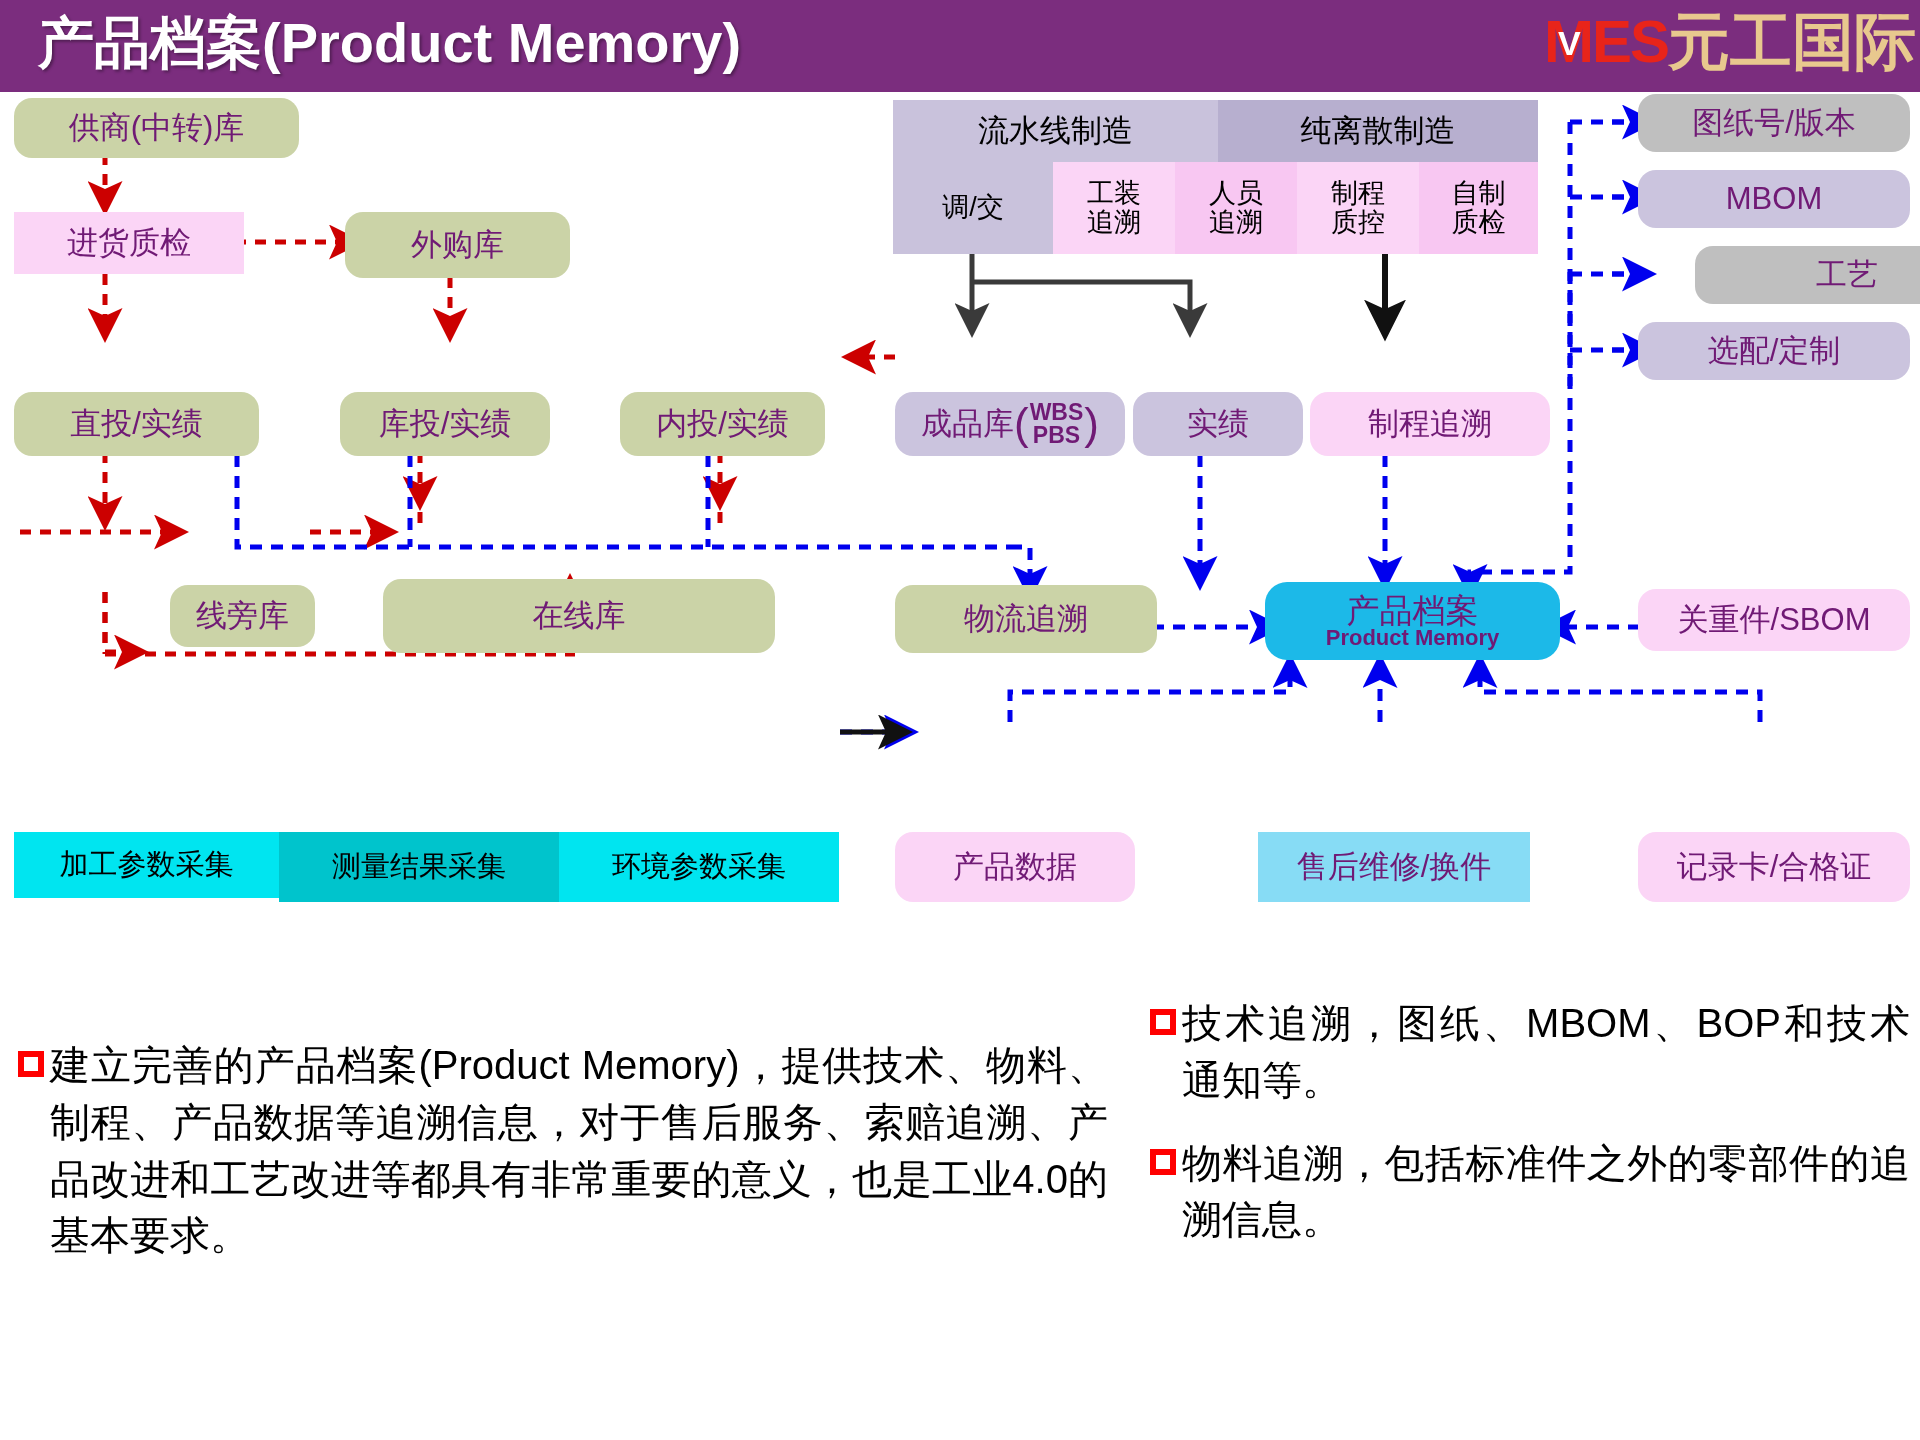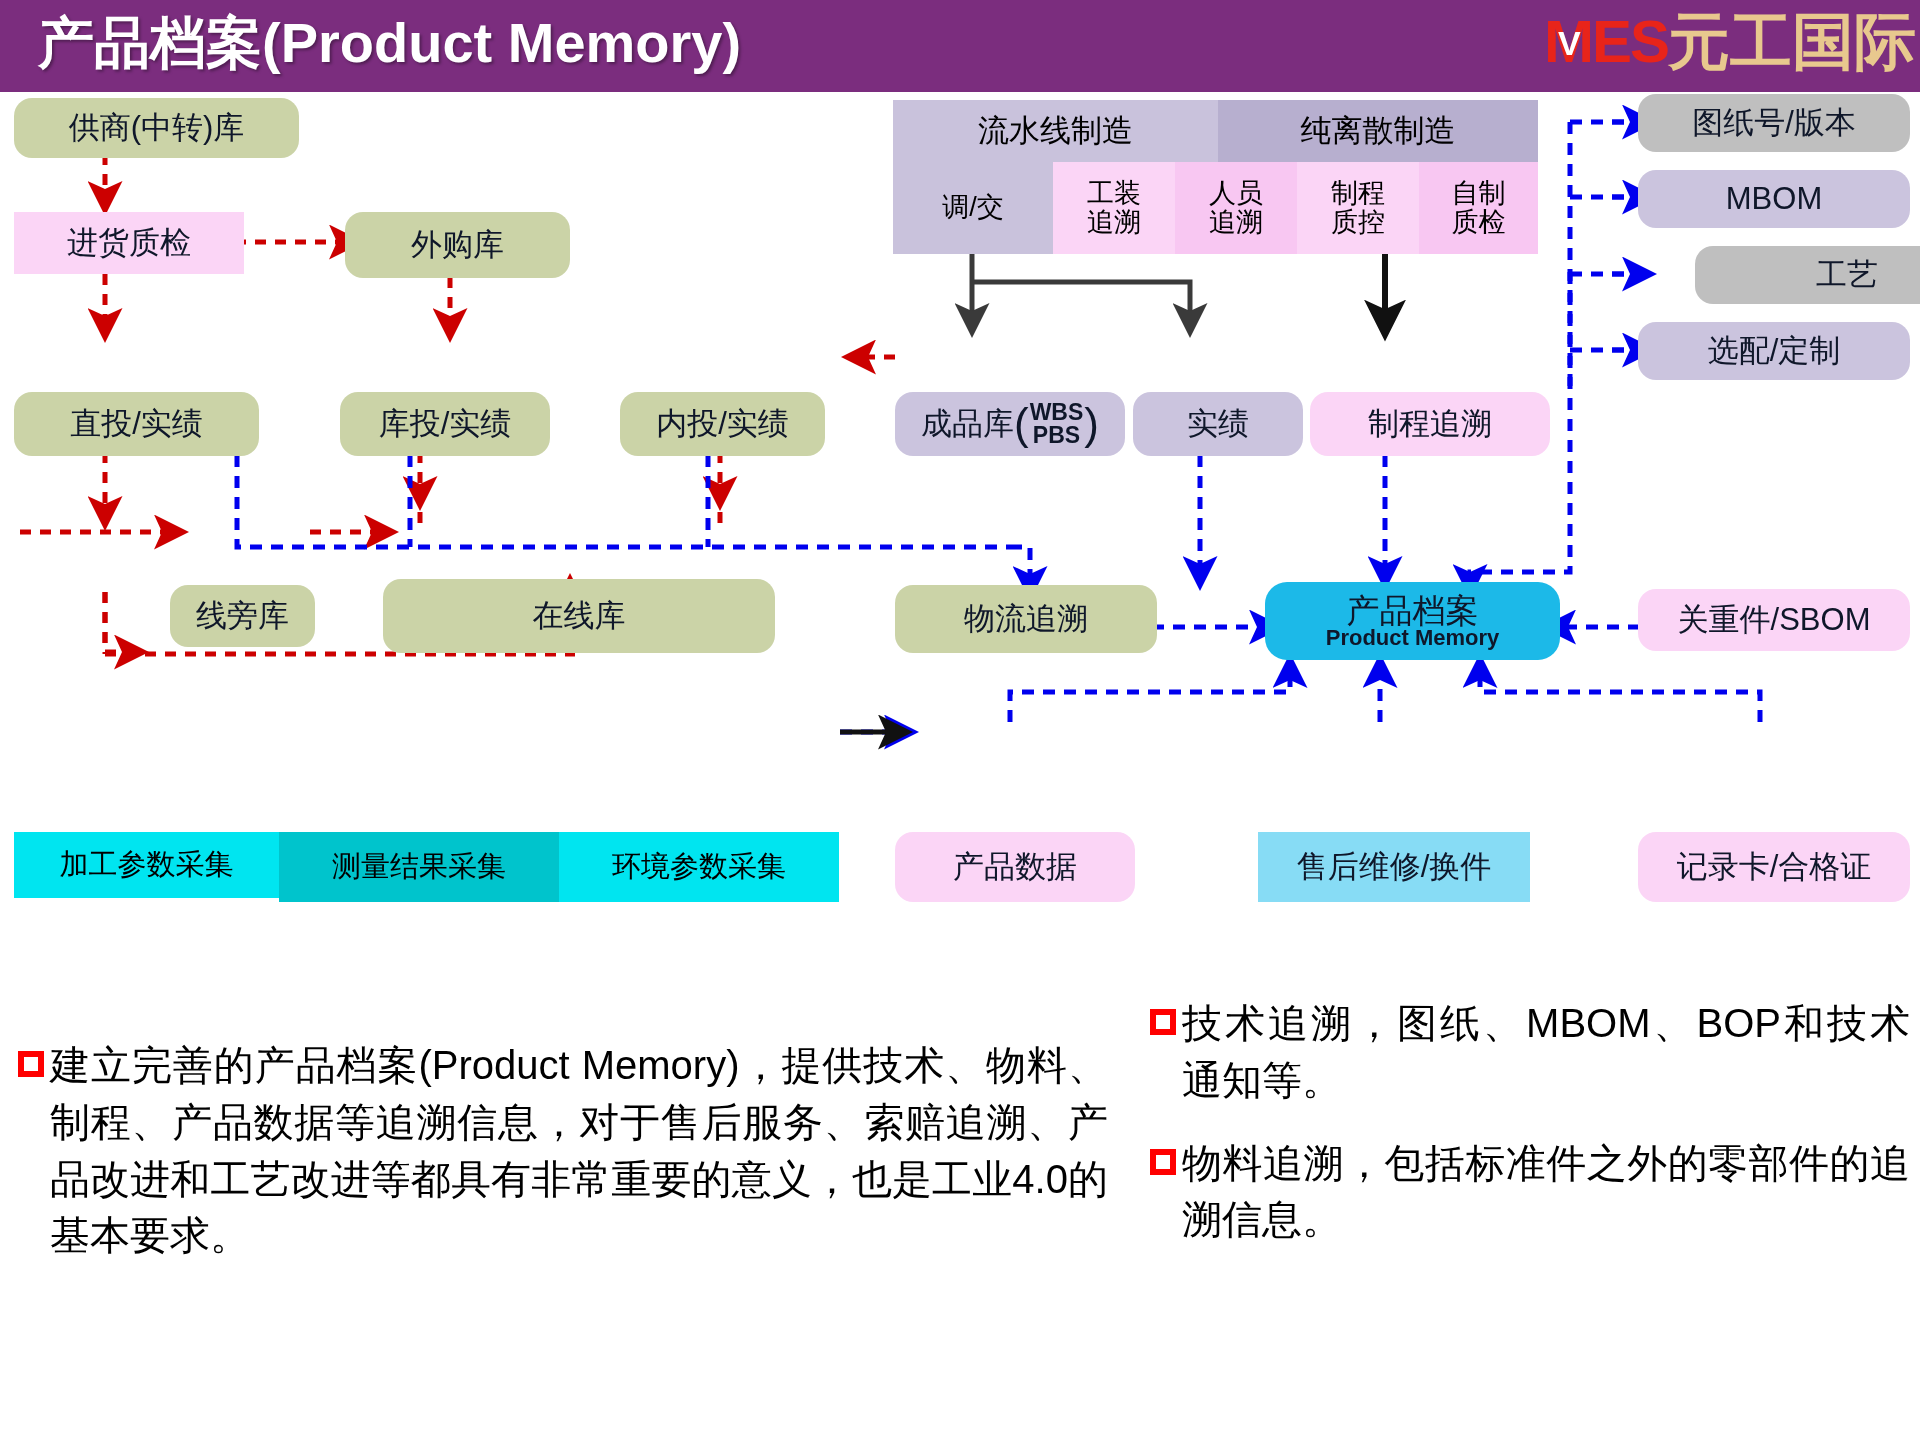--- a/index.html
+++ b/index.html
@@ -43,21 +43,21 @@
   }
 
   
   #diagram{position:absolute;left:0;top:92px;width:1920px;height:890px;}
   #wires{position:absolute;left:0;top:0;width:1920px;height:890px;}
 
   .node{
     position:absolute;
     display:flex;align-items:center;justify-content:center;
     text-align:center;
-    color:#0f172a;
+    color:#701a75;
     font-size:31px;
     line-height:1.05;
     box-sizing:border-box;
     z-index:5;
   }
   .rnd{border-radius:18px;}
   .olive{background:#CBD3A7;}
   .pinkpale{background:#FBD5F6;}
   .pinkmid{background:#F8C7F2;}
   .lav{background:#C9C2DC;}

